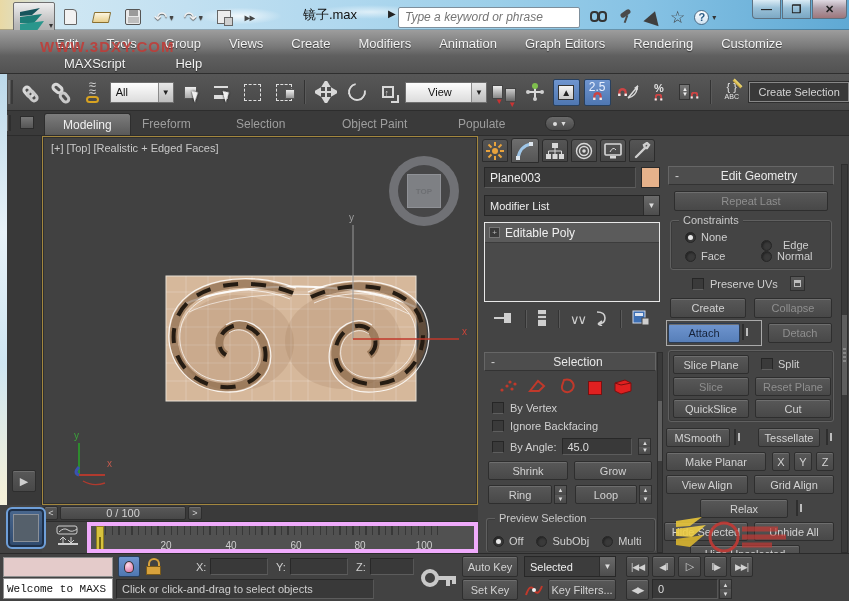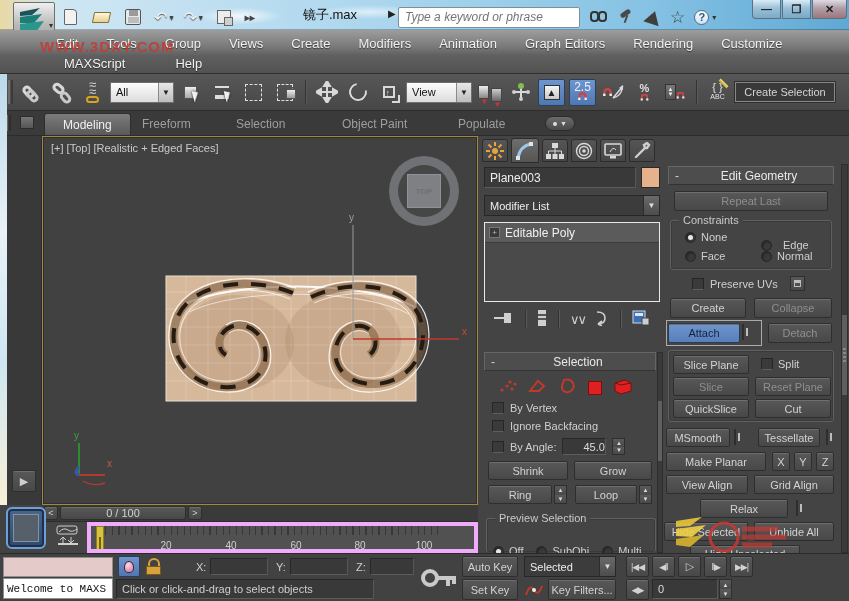--- a/index.html
+++ b/index.html
@@ -179,21 +179,21 @@
   </div>
   <div class="tbtn">
       <div style="width:18px;height:18px;border:2px solid #d9d9d9;border-radius:50%;border-top-color:transparent;transform:rotate(35deg)"></div>
     </div>
   <div class="tbtn">
       <div style="width:12px;height:12px;border:2px solid #d9d9d9;position:relative">
         <div style="position:absolute;right:-7px;bottom:-7px;width:8px;height:8px;border-right:2px solid #d9d9d9;border-bottom:2px solid #d9d9d9"></div>
         <div style="position:absolute;left:1px;top:0;color:#d9d9d9;font-size:9px">↑</div>
       </div>
     </div>
-  <div class="combo-light" style="width:66px;height:21px;padding-left:5px">
+  <div class="combo-light" style="width:82px;height:21px;padding-left:22px">
       <span>View</span>
       <span class="arr">▼</span>
     </div>
   <div class="tbtn">
       <div style="width:11px;height:14px;background:linear-gradient(#eee,#888);border:1px solid #444;position:relative">
         <span style="position:absolute;left:2px;bottom:-8px;color:#c33;font-size:8px">▼</span>
       </div>
       <div style="width:11px;height:14px;background:linear-gradient(#ccc,#666);border:1px solid #444;margin-left:2px;margin-top:6px;position:relative">
         <span style="position:absolute;left:2px;bottom:-8px;color:#c33;font-size:8px">▼</span>
       </div>
@@ -478,21 +478,21 @@
       <span class="cb"></span>
       <span class="lab">By Vertex</span>
     </div>
   <div class="a flex" style="left:14px;top:284px;gap:6px">
       <span class="cb"></span>
       <span class="lab">Ignore Backfacing</span>
     </div>
   <div class="a flex" style="left:14px;top:302px;gap:6px">
     <span class="cb"></span>
     <span class="lab">By Angle:</span>
-    <span class="sunken flex" style="width:44px;height:17px;padding-left:20px">
+    <span class="sunken flex" style="width:70px;height:17px;padding-left:4px">
         <span style="font-size:11px">45.0</span>
       </span>
     <span class="spin" style="height:17px">
         <div>▲</div>
         <div>▼</div>
       </span>
   </div>
   <div class="a btn" style="left:10px;top:325px;width:80px;height:19px">
       <span>Shrink</span>
     </div>
@@ -510,21 +510,21 @@
     <div class="btn" style="width:62px;height:19px;margin-left:6px">
         <span>Loop</span>
       </div>
     <span class="spin" style="height:19px">
         <div>▲</div>
         <div>▼</div>
       </span>
   </div>
   <div class="a grp" style="left:8px;top:382px;width:170px;height:34px;border-bottom:none">
     <div class="grp-lab">Preview Selection</div>
-    <div class="flex" style="margin-top:26px;margin-left:6px;gap:5px">
+    <div class="flex" style="margin-top:16px;margin-left:6px;gap:5px">
       <span class="rad on"></span>
         <span class="lab">Off</span>
       <span class="rad" style="margin-left:8px"></span>
         <span class="lab">SubObj</span>
       <span class="rad" style="margin-left:8px"></span>
         <span class="lab">Multi</span>
     </div>
   </div>
 
   

